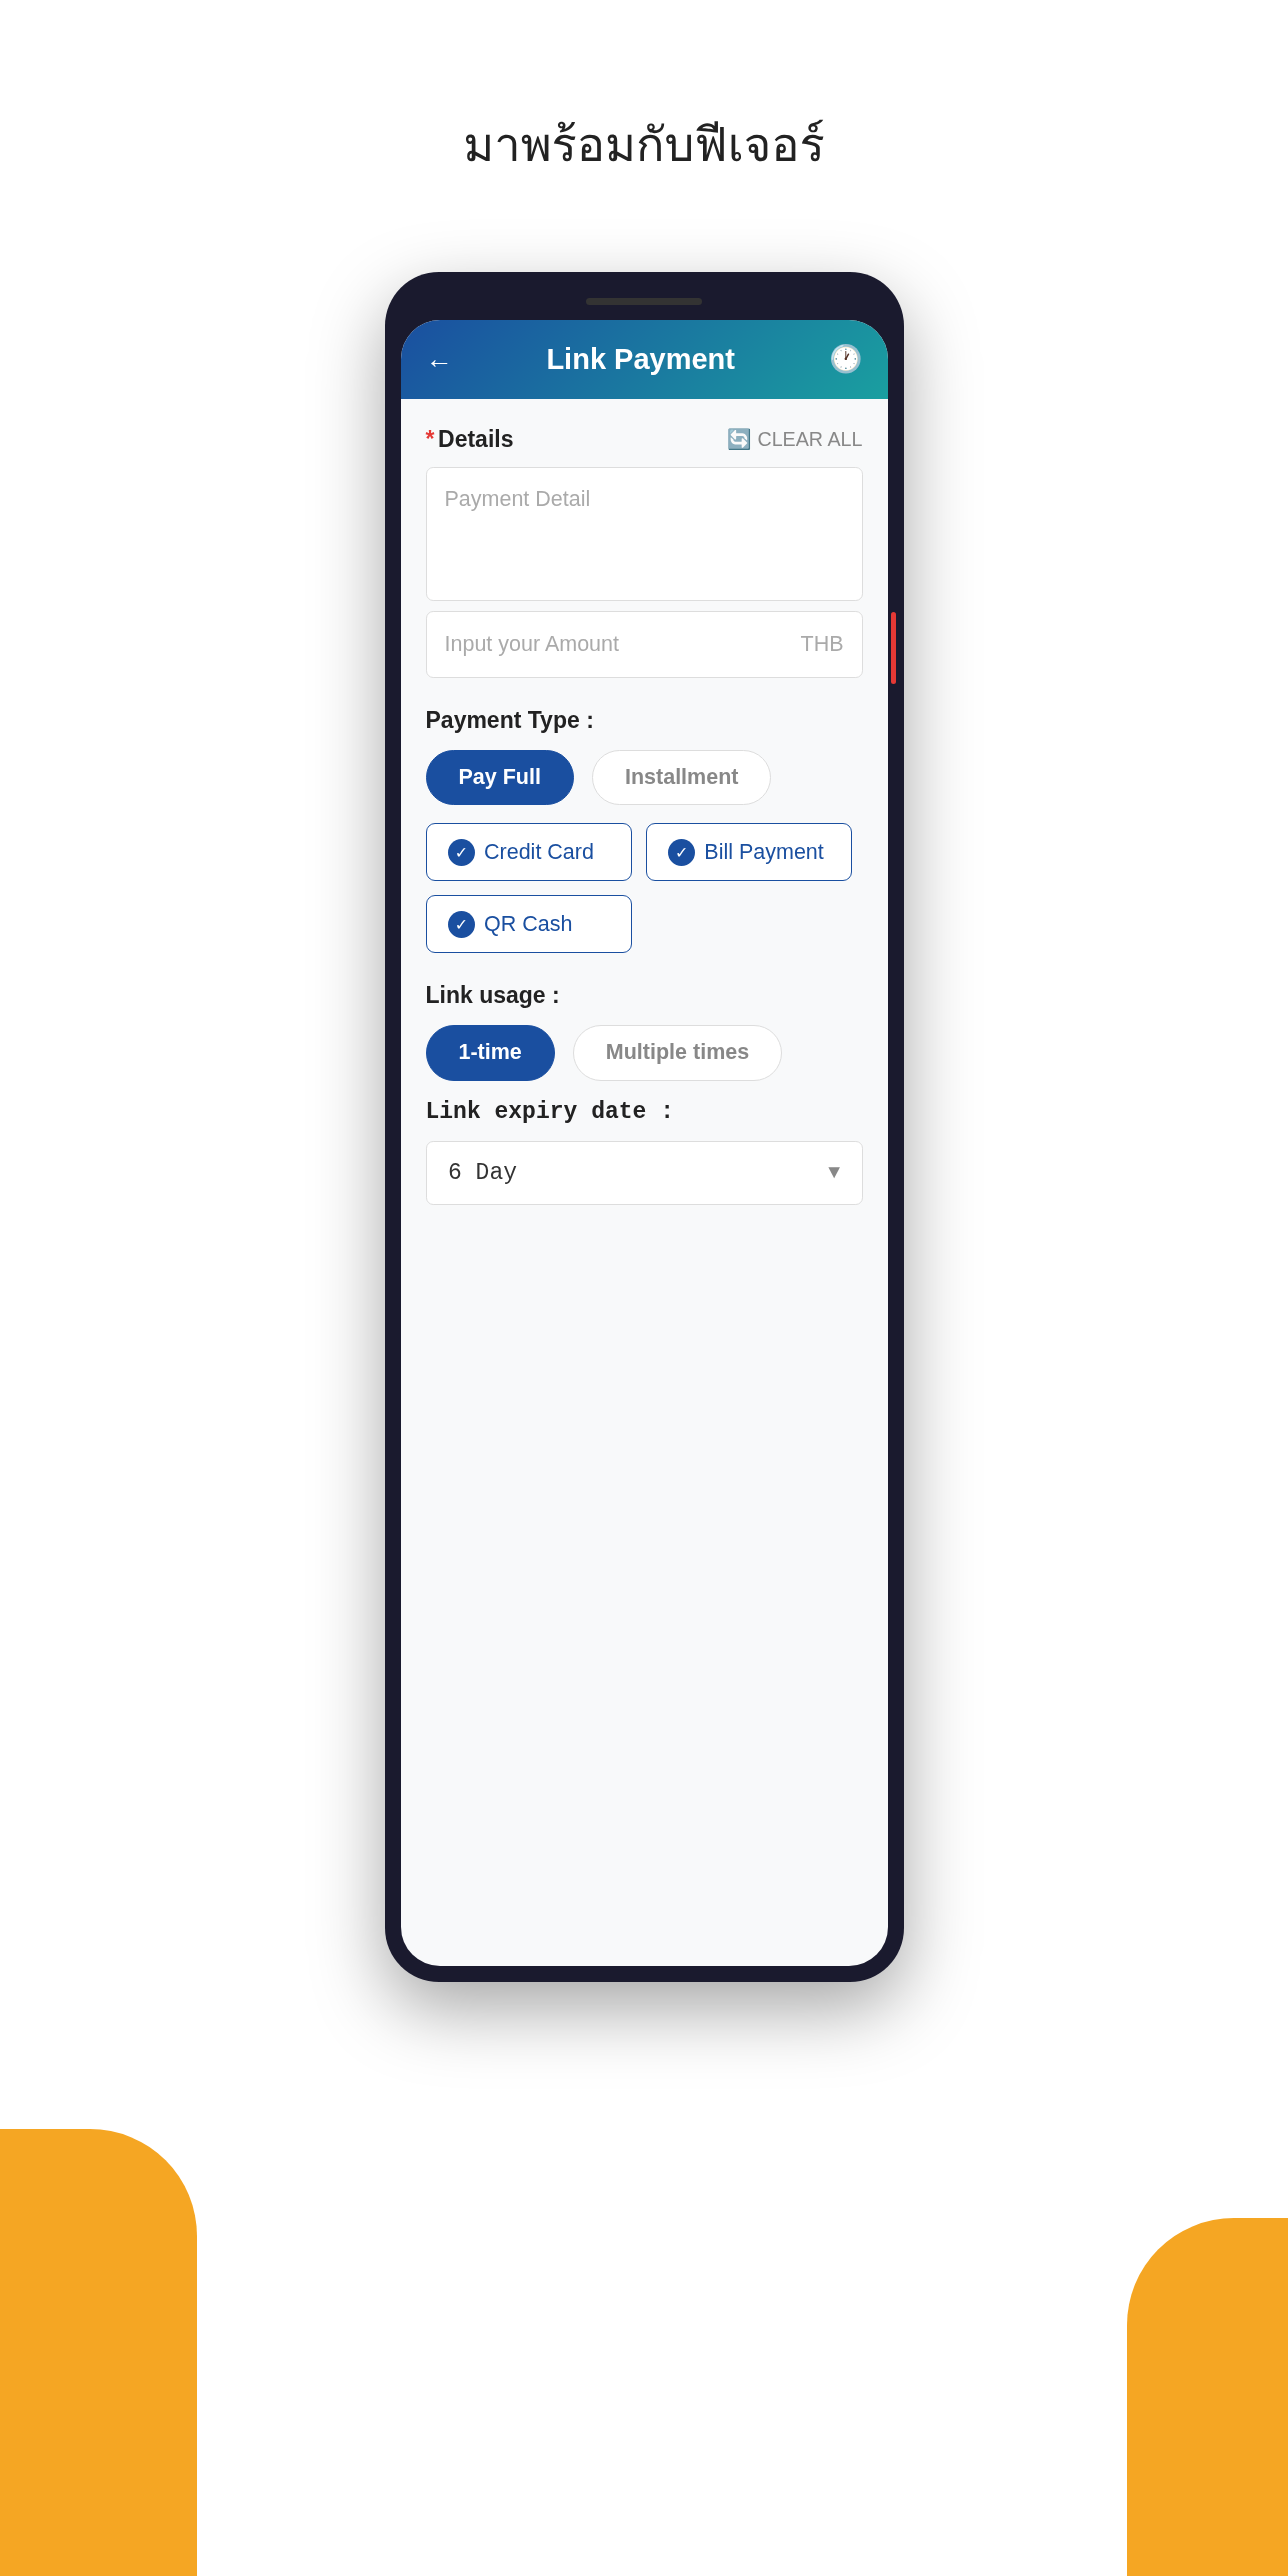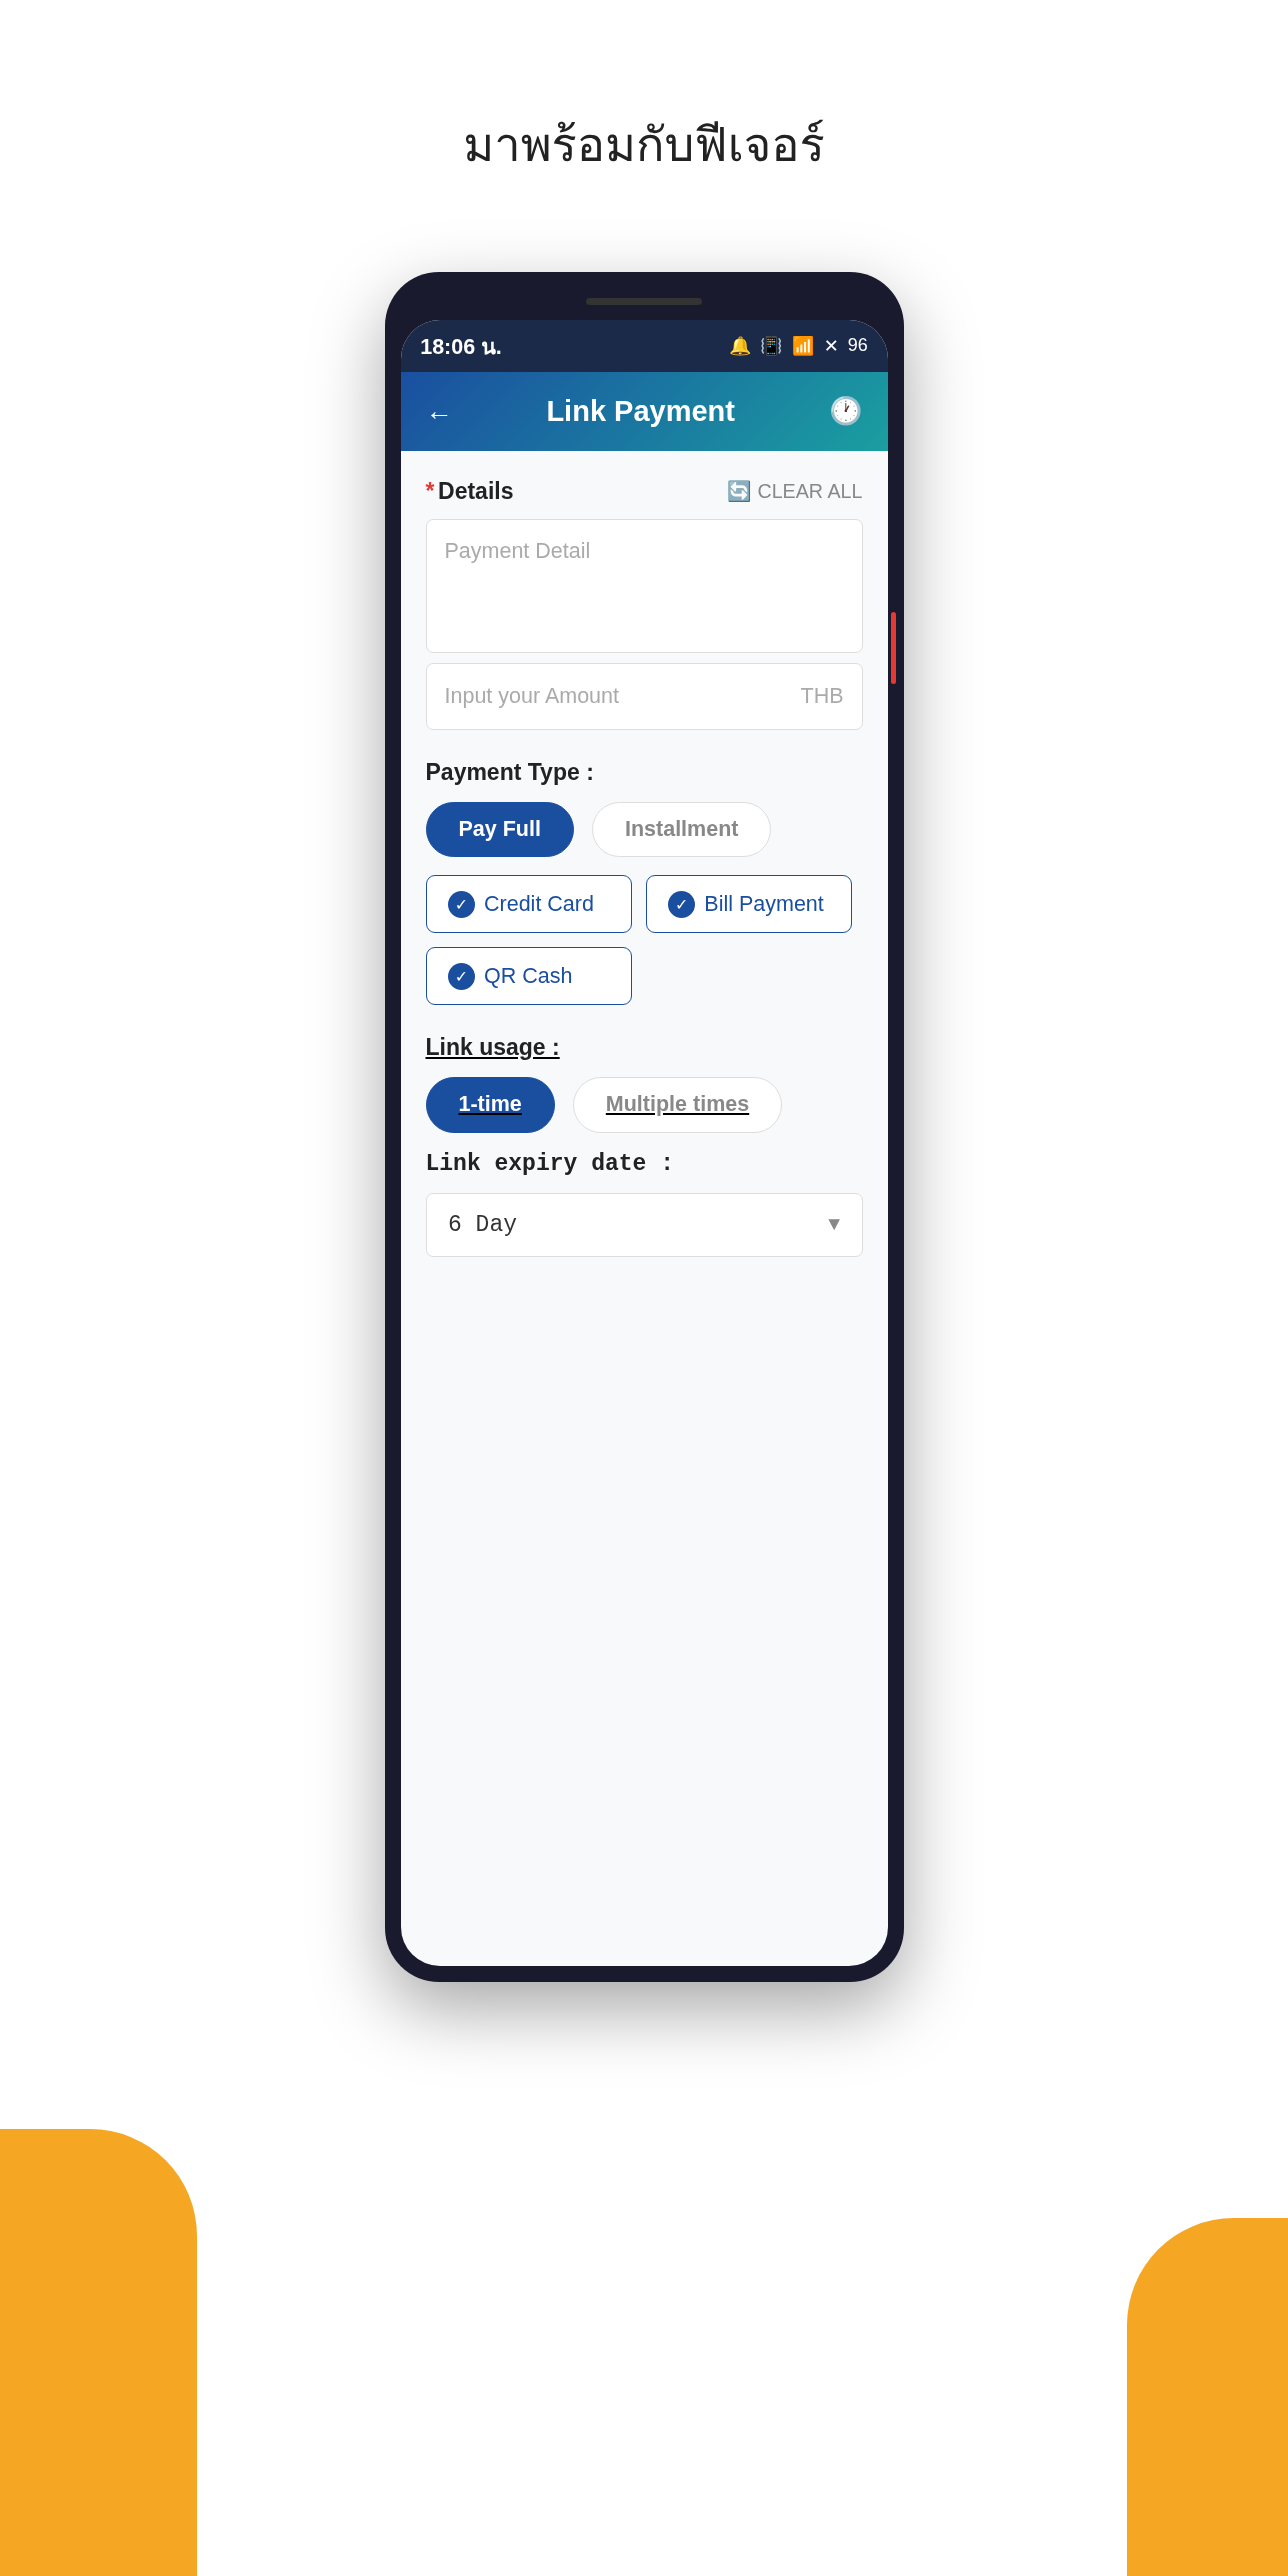--- a/index.html
+++ b/index.html
@@ -239,21 +239,20 @@
       align-items: center;
       justify-content: center;
       color: white;
       font-size: 16px;
       flex-shrink: 0;
     }
 
     
     .usage-section {
       margin-top: 29px;
-      text-decoration: underline;
     }
 
     
     .expiry-section {
       margin-top: 18px;
       font-family: Liberation Mono, monospace;
     }
     .dropdown-box {
       background: white;
       border: 0.9px solid #ddd;
@@ -299,30 +298,20 @@
 
 <div class="phone-container">
   <div class="phone-outer">
 
     <div class="phone-notch-bar">
       <div class="phone-speaker"></div>
     </div>
 
     <div class="phone-inner">
 
-      <div class="status-bar">
-        <span class="status-time">18:06 น.</span>
-        <div class="status-icons">
-          <span>🔔</span>
-          <span>📳</span>
-          <span>📶</span>
-          <span>✕</span>
-          <span>96</span>
-        </div>
-      </div>
 
       <div class="app-header">
         <span class="header-icon">←</span>
         <span class="app-header-title">Link Payment</span>
         <span class="header-icon">🕐</span>
       </div>
 
       <div class="app-content">
 
         <div class="section-header">

